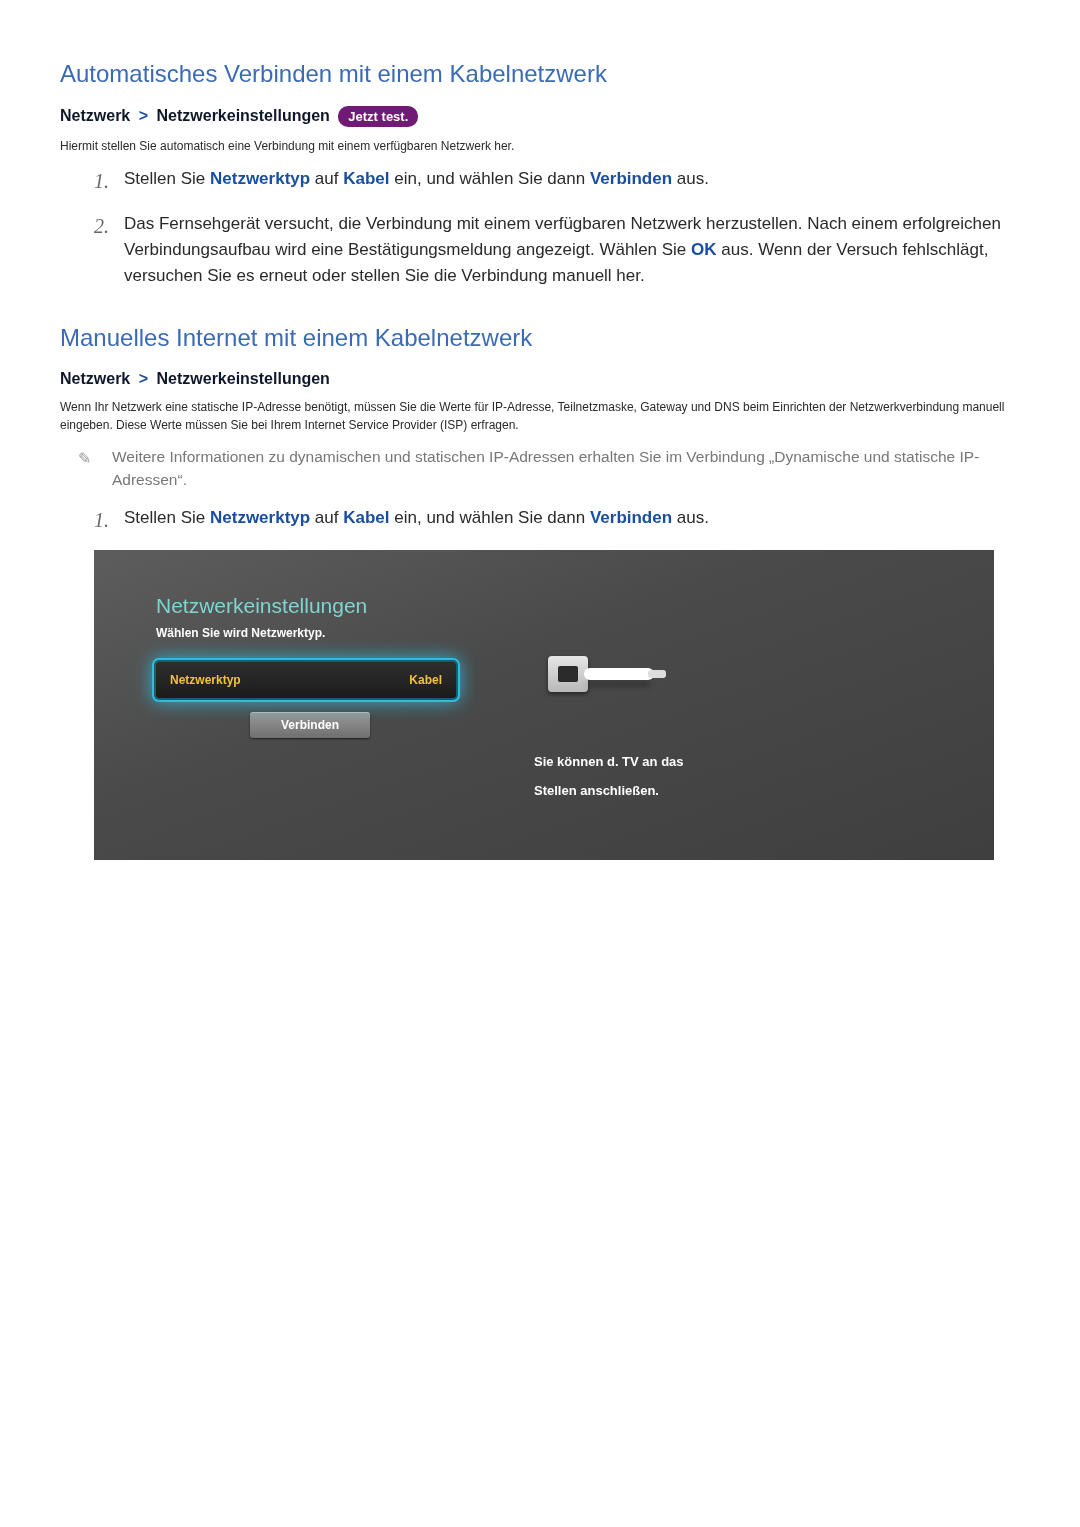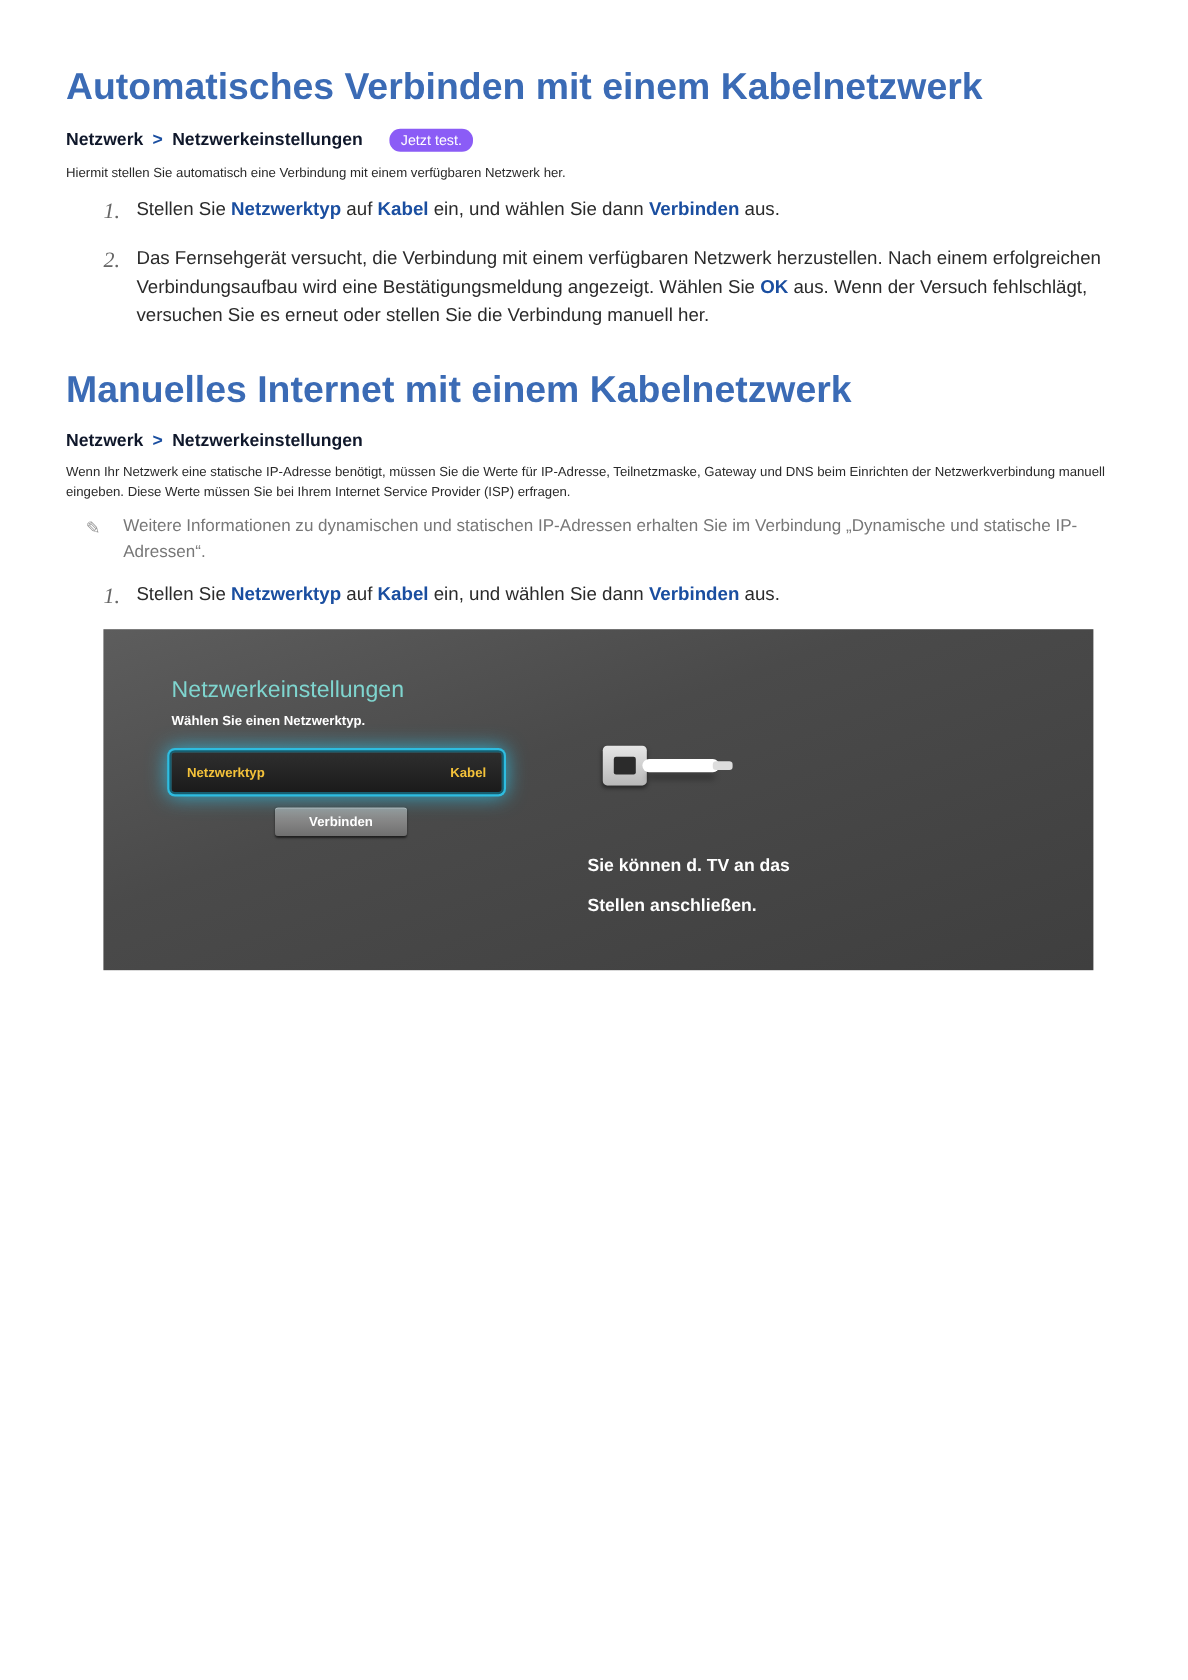--- a/index.html
+++ b/index.html
@@ -5,41 +5,41 @@
   * { box-sizing: border-box; margin: 0; padding: 0; }
   body {
     font-family: Arial, Helvetica, sans-serif;
     background: #ffffff;
     width: 1080px;
     padding: 60px 60px 60px 60px;
     color: #2a2a2a;
   }
   .heading {
     color: #3b6bb5;
-    font-size: 34px;
-    font-weight: bold;
+    font-size: 24px;
+    font-weight: normal;
     margin-bottom: 18px;
   }
   .breadcrumb {
     font-size: 16px;
     font-weight: bold;
     margin-bottom: 10px;
   }
   .breadcrumb .bc-link { color: #0f172a; }
   .breadcrumb .bc-sep { color: #1a4ea0; margin: 0 4px; }
   .pill {
     display: inline-block;
-    background: #8b5cf6;
+    background: #701a75;
     color: #ffffff;
     font-size: 13px;
-    font-weight: normal;
+    font-weight: bold;
     padding: 3px 10px;
     border-radius: 10px;
     vertical-align: middle;
-    margin-left: 20px;
+    margin-left: 4px;
   }
   .para {
     font-size: 12px;
     line-height: 1.55;
     margin-bottom: 10px;
     color: #2a2a2a;
   }
   .ol { margin-left: 34px; margin-top: 6px; margin-bottom: 34px; }
   .ol .li { display: flex; margin-bottom: 14px; font-size: 17px; line-height: 1.55; }
   .ol .num {
@@ -157,21 +157,21 @@
     border-radius: 6px;
     box-shadow: 0 10px 6px -4px rgba(0,0,0,0.4);
   }
   .cable::after {
     content:"";
     position:absolute; right:-12px; top:2px;
     width:18px; height:8px; background:#ddd; border-radius:3px;
   }
   .right-copy {
     color: #ffffff;
-    font-size: 16px;
+    font-size: 13px;
     font-weight: bold;
     line-height: 2.2;
   }
 </style>
 </head>
 <body>
 
 <h2 class="heading">Automatisches Verbinden mit einem Kabelnetzwerk</h2>
 
 <div class="breadcrumb">
@@ -218,21 +218,21 @@
     <span class="num">1.</span>
     <span class="li-body">
       <span>Stellen Sie </span><span class="kw">Netzwerktyp</span><span> auf </span><span class="kw">Kabel</span><span> ein, und wählen Sie dann </span><span class="kw">Verbinden</span><span> aus.</span>
     </span>
   </div>
 </div>
 
 <div class="tvshot">
   <div class="left-col">
     <div class="panel-title">Netzwerkeinstellungen</div>
-    <div class="panel-sub">Wählen Sie einen Netzwerktyp.</div>
+    <div class="panel-sub">Wählen Sie wird Netzwerktyp.</div>
     <div class="sel-row">
       <span class="sel-label">Netzwerktyp</span>
       <span class="sel-val">Kabel</span>
     </div>
     <div class="connect-btn">Verbinden</div>
   </div>
   <div class="right-col">
     <div class="port-graphic">
       <div class="port-box">
           <div class="port-inner"></div>

